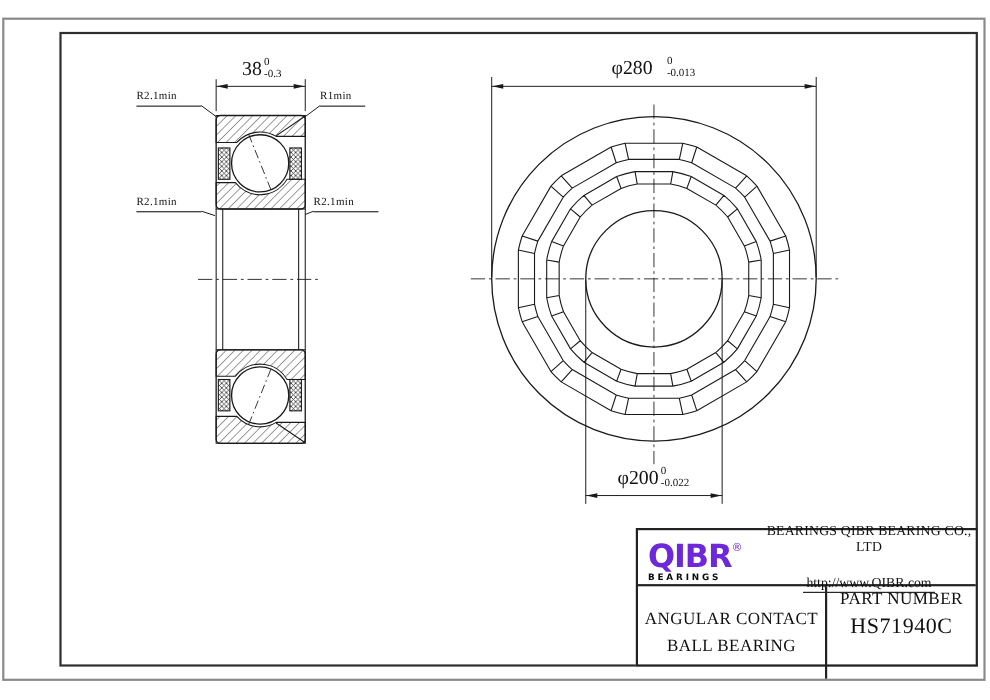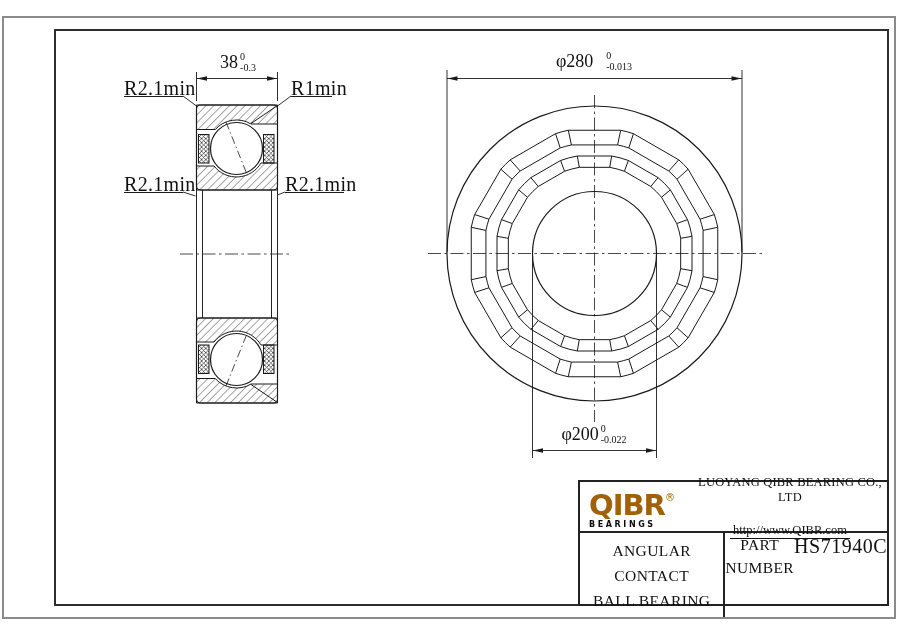--- a/index.html
+++ b/index.html
@@ -11,43 +11,43 @@
                border:2px solid #2e2e2e;box-sizing:border-box;}
   svg.drawing{position:absolute;left:0;top:0;}
 
   
   .dim{position:absolute;display:flex;justify-content:center;align-items:flex-start;
        width:130px;font-size:18px;line-height:22px;white-space:nowrap;}
   .dim .tol{display:inline-flex;flex-direction:column;font-size:10px;line-height:10.5px;
             margin-left:2px;padding-top:1px;}
 
   
-  .rlabel{position:absolute;font-size:20px;line-height:16px;height:16px;
+  .rlabel{position:absolute;font-size:10px;line-height:16px;height:16px;
           border-bottom:1.2px solid #1a1a1a;white-space:nowrap;letter-spacing:.3px;}
 
   
   .title-block{position:absolute;left:578px;top:480px;width:311px;height:126px;
                border:2px solid #222;box-sizing:border-box;background:#fff;}
   .tb-row1{height:51px;border-bottom:2px solid #222;box-sizing:border-box;
            display:flex;align-items:center;}
   .logo-block{width:104px;padding-left:9px;display:flex;flex-direction:column;justify-content:center;}
   .logo-text{font-family:"DejaVu Sans", sans-serif;font-weight:800;font-size:29px;
-             line-height:27px;letter-spacing:-1px;color:#a16207;white-space:nowrap;}
+             line-height:27px;letter-spacing:-1px;color:#6d28d9;white-space:nowrap;}
   .logo-reg{font-size:10px;font-weight:400;vertical-align:14px;letter-spacing:0;}
   .logo-sub{font-family:"DejaVu Sans", sans-serif;font-weight:700;font-size:8px;
             letter-spacing:2.6px;color:#0b0b0b;margin-top:1px;}
   .company-block{flex:1;text-align:center;display:flex;flex-direction:column;justify-content:center;}
   .company-name{font-size:12.5px;line-height:15px;letter-spacing:.2px;}
   .company-url{font-size:12.5px;line-height:15px;margin-top:18px;}
   .company-url span{border-bottom:1px solid #111;padding:0 3px 1px 3px;}
   .tb-row2{display:flex;height:84px;}
   .product-cell{width:172px;border-right:2px solid #222;box-sizing:border-box;
                 display:flex;flex-direction:column;justify-content:center;text-align:center;}
   .product-cell div{font-size:15.5px;line-height:25px;letter-spacing:.4px;}
-  .part-cell{flex:1;display:flex;justify-content:center;text-align:center;}
+  .part-cell{flex:1;display:flex;flex-direction:column;text-align:center;}
   .part-label{font-size:15.5px;line-height:23px;letter-spacing:.4px;}
   .part-number{font-size:20px;line-height:26px;letter-spacing:.5px;}
 </style>
 </head>
 <body>
 
 <div class="canvas">
 
   <div class="outer-frame"></div>
   <div class="inner-frame"></div>
@@ -158,21 +158,21 @@
     </span>
   </div>
 
   <div class="title-block">
     <div class="tb-row1">
       <div class="logo-block">
         <div class="logo-text"><span>QIBR</span><span class="logo-reg">®</span></div>
         <div class="logo-sub">BEARINGS</div>
       </div>
       <div class="company-block">
-        <div class="company-name">LUOYANG QIBR BEARING CO., LTD</div>
+        <div class="company-name">BEARINGS QIBR BEARING CO., LTD</div>
         <div class="company-url"><span>http://www.QIBR.com</span></div>
       </div>
     </div>
     <div class="tb-row2">
       <div class="product-cell">
         <div>ANGULAR CONTACT</div>
         <div>BALL BEARING</div>
       </div>
       <div class="part-cell">
         <div class="part-label">PART NUMBER</div>

